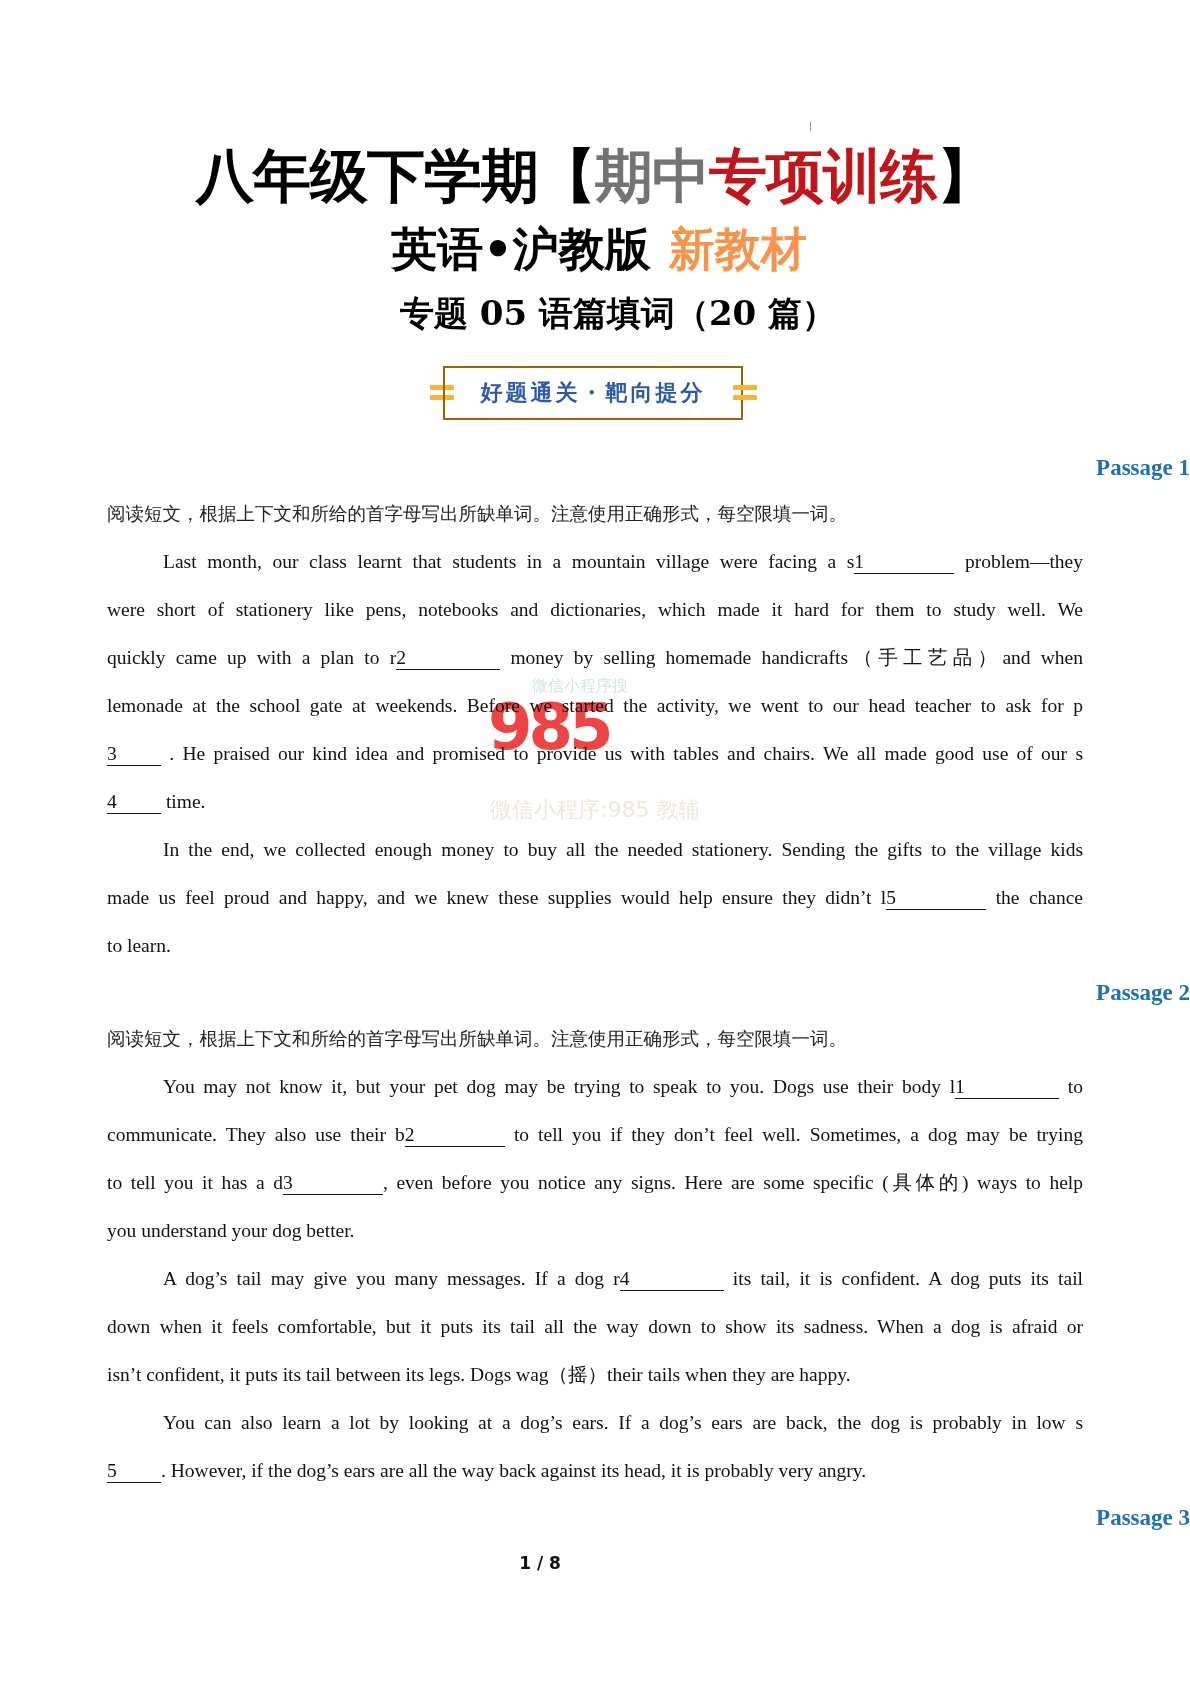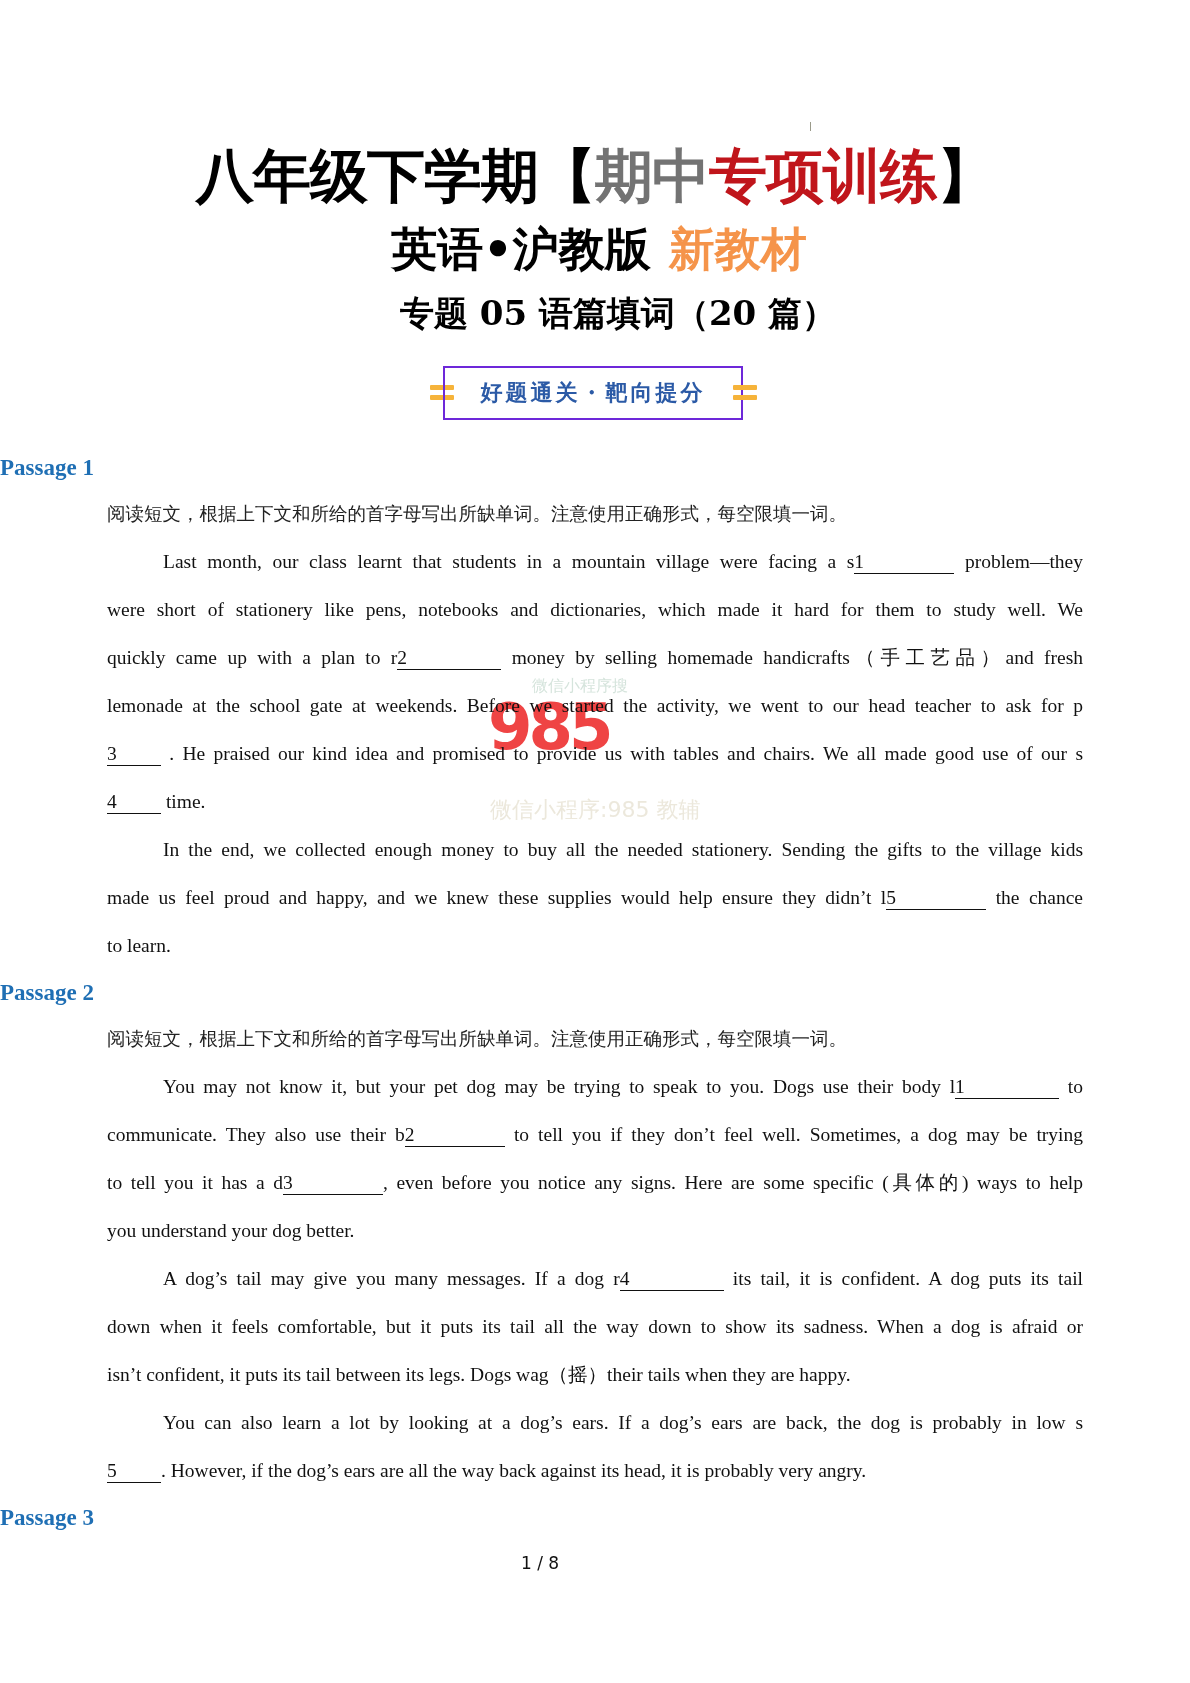--- a/index.html
+++ b/index.html
@@ -12,47 +12,47 @@
     .title1 .blue { color: #737373; margin-top: 41px; }
     .title1 .red { color: #c0151b; }
     .title2 { position: absolute; top: 218px; left: 4px; width: 1190px; text-align: center;
               font-family: "DejaVu Sans", "Liberation Sans", sans-serif; font-weight: 900;
               font-size: 46px; line-height: 62px; color: #000; }
     .title2 .orange { color: #f5944a; margin-left: 18px; }
     .title3 { position: absolute; top: 290px; left: 0; width: 1190px; text-align: center;
               font-family: "DejaVu Serif", "Liberation Serif", serif; font-weight: bold;
               font-size: 34px; line-height: 46px; color: #000; padding-left: 23px; }
     .badge { position: absolute; left: 443px; top: 366px; width: 300px; height: 54px;
-             border: 2px solid #6d28d9; box-sizing: border-box; display: flex;
+             border: 2px solid #a16207; box-sizing: border-box; display: flex;
              align-items: center; justify-content: center;
              font-family: "DejaVu Sans", "Liberation Sans", sans-serif; font-weight: bold;
              font-size: 22px; color: #2b5aa6; letter-spacing: 3px; }
     .badge-deco { position: absolute; width: 24px; height: 16px; top: 385px; }
     .badge-deco::before, .badge-deco::after { content: ""; position: absolute; left: 0; width: 24px; height: 5px; background: #f6b33a; border-radius: 1px; }
     .badge-deco::before { top: 0; }
     .badge-deco::after { top: 10px; }
     .deco-left { left: 430px; }
     .deco-right { left: 733px; }
-    .passage-title { position: absolute; left: 0; width: 1190px; text-align: left;
+    .passage-title { position: absolute; left: 0; width: 1190px; text-align: right;
                      font-weight: bold; font-size: 23px; color: #1f6fb4; line-height: 30px; }
     .line { position: absolute; left: 107px; width: 976px; font-size: 19.5px; line-height: 28px;
             white-space: nowrap; }
     .line.justify { text-align: justify; text-align-last: justify; white-space: normal; height: 28px; overflow: hidden; }
     .line.indent { left: 163px; width: 920px; }
     .cn { font-family: "DejaVu Serif", "Liberation Serif", serif; font-size: 18.5px; color: #222; }
     .blank { display: inline-block; border-bottom: 1.3px solid #111; text-align: center; line-height: 22px; }
     .blank.w100 { width: 100px; }
     .blank.w104 { width: 104px; }
     .blank.w54 { width: 54px; text-align: left; }
     .watermark { position: absolute; color: #d5e4dc; font-family: "DejaVu Sans", sans-serif; pointer-events: none; }
     .wm1 { left: 520px; top: 676px; font-size: 16px; margin-left: 12px; }
     .wm-num { left: 488px; top: 690px; font-size: 64px; font-weight: bold; color: #ef4444; letter-spacing: -4px; }
     .wm2 { left: 490px; top: 795px; font-size: 22px; color: #ece8dc; }
     .pager { position: absolute; top: 1553px; left: 0; width: 1080px; text-align: center;
-             font-family: "DejaVu Sans", "Liberation Sans", sans-serif; font-weight: normal; font-size: 17px; }
+             font-family: "DejaVu Sans", "Liberation Sans", sans-serif; font-weight: bold; font-size: 17px; }
   </style>
 </head>
 <body>
 
 <div class="tick"></div>
 
 <div class="title1"><span>八年级下学期【</span><span class="blue">期中</span><span class="red">专项训练</span><span>】</span></div>
 
 <div class="title2"><span>英语•沪教版</span><span class="orange">新教材</span></div>
 
@@ -64,21 +64,21 @@
 
 <div class="watermark wm1">微信小程序搜</div>
 <div class="watermark wm-num">985</div>
 <div class="watermark wm2">微信小程序:985 教辅</div>
 
 <div class="passage-title" style="top:453px">Passage 1</div>
 <div class="line cn" style="top:500px">阅读短文，根据上下文和所给的首字母写出所缺单词。注意使用正确形式，每空限填一词。</div>
 
 <div class="line indent justify" style="top:548px"><span>Last month, our class learnt that students in a mountain village were facing a s</span><span class="blank w100">1</span><span>  problem—they</span></div>
 <div class="line justify" style="top:596px">were short of stationery like pens, notebooks and dictionaries, which made it hard for them to study well. We</div>
-<div class="line justify" style="top:644px"><span>quickly came up with a plan to r</span><span class="blank w104">2</span><span>  money by selling homemade handicrafts（手工艺品）and fresh</span></div>
+<div class="line justify" style="top:644px"><span>quickly came up with a plan to r</span><span class="blank w104">2</span><span>  money by selling homemade handicrafts（手工艺品）and when</span></div>
 <div class="line justify" style="top:692px">lemonade at the school gate at weekends. Before we started the activity, we went to our head teacher to ask for p</div>
 <div class="line justify" style="top:740px"><span class="blank w54">3</span><span> . He praised our kind idea and promised to provide us with tables and chairs. We all made good use of our s</span></div>
 <div class="line" style="top:788px"><span class="blank w54">4</span><span>  time.</span></div>
 <div class="line indent justify" style="top:836px">In the end, we collected enough money to buy all the needed stationery. Sending the gifts to the village kids</div>
 <div class="line justify" style="top:884px"><span>made us feel proud and happy, and we knew these supplies would help ensure they didn’t l</span><span class="blank w100">5</span><span>  the chance</span></div>
 <div class="line" style="top:932px">to learn.</div>
 
 <div class="passage-title" style="top:978px">Passage 2</div>
 <div class="line cn" style="top:1025px">阅读短文，根据上下文和所给的首字母写出所缺单词。注意使用正确形式，每空限填一词。</div>
 

